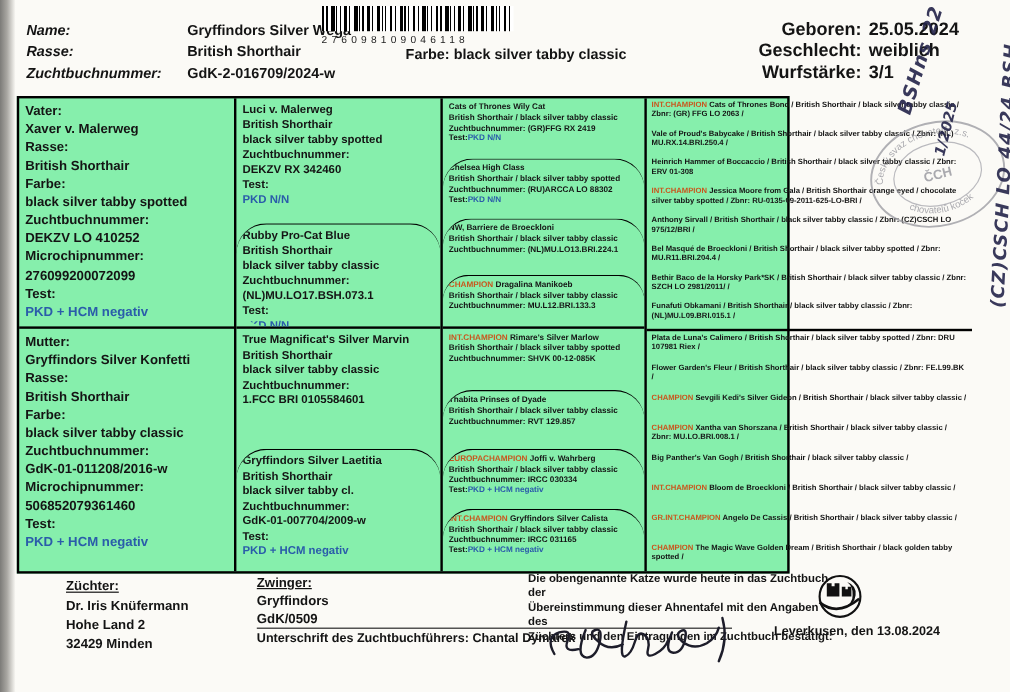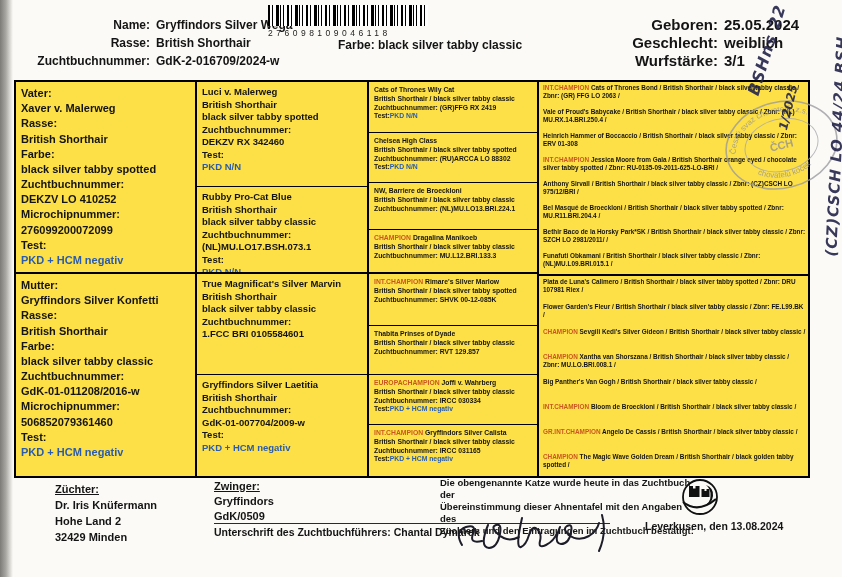--- a/index.html
+++ b/index.html
@@ -6,39 +6,39 @@
   body{width:842px;height:577px;position:relative;background:#fbfaf6;overflow:hidden;
        font-family:"Liberation Sans",sans-serif;color:#141414;}
   .blue{color:#2a5caa;}
   .champ{color:#c9571e;}
   
   .scan-edge{position:absolute;left:0;top:0;width:13px;height:577px;
     background:linear-gradient(90deg,#7c7b78 0,#a9a7a2 45%,rgba(251,250,246,0) 100%);}
   
   .hdr-left{position:absolute;left:22px;top:16px;font-size:12px;font-weight:bold;}
   .hl-row{display:flex;line-height:18px;}
-  .hl-label{width:128px;text-align:right;margin-right:6px;}
+  .hl-label{width:128px;margin-right:6px;font-style:italic;}
   .barcode{position:absolute;left:268px;top:5px;width:164px;text-align:left;}
   .barcode-bars{height:21px;width:160px;
     background:repeating-linear-gradient(90deg,#000 0 2px,#fff 2px 4px,#000 4px 5px,#fff 5px 8px,#000 8px 11px,#fff 11px 12px,#000 12px 13px,#fff 13px 15px,#000 15px 16px,#fff 16px 19px);}
   .barcode-num{font-size:8.5px;letter-spacing:3.5px;margin-top:2px;color:#222;}
   .farbe-line{position:absolute;left:338px;top:38px;font-size:12px;font-weight:bold;}
   .hdr-right{position:absolute;left:628px;top:16px;font-size:15px;font-weight:bold;}
   .hr-row{display:flex;line-height:18px;}
   .hr-label{width:90px;text-align:right;margin-right:6px;}
   
-  .pedigree{position:absolute;left:14px;top:80px;width:796px;height:398px;
-    border:2px solid #000;box-sizing:border-box;background:#fde047;}
+  .pedigree{position:absolute;left:14px;top:80px;width:644px;height:398px;
+    border:2px solid #000;box-sizing:border-box;background:#86efac;}
   .col{position:absolute;top:0;height:100%;box-sizing:border-box;}
   .col1{left:0;width:179px;}
   .col2{left:179px;width:172px;border-left:2px solid #000;}
   .col3{left:351px;width:170px;border-left:2px solid #000;}
   .col4{left:521px;width:273px;border-left:2px solid #000;}
   .cell{box-sizing:border-box;padding:4px 5px;overflow:hidden;}
-  .cell.bt{border-top:1.5px solid #000;}
+  .cell.bt{border-top:1.5px solid #000;border-radius:25px;}
   .cell.bt-thick{border-top:2.5px solid #000;}
   .parent-cell{font-size:11px;line-height:1.38;font-weight:bold;}
   .gp-cell{font-size:9.5px;line-height:1.32;font-weight:bold;}
   .ggp-cell{font-size:6.8px;line-height:1.3;font-weight:bold;}
   .stack{display:grid;box-sizing:border-box;}
   .stack-top{height:192px;grid-template-rows:repeat(8,1fr);}
   .stack-bottom{height:202px;grid-template-rows:repeat(8,1fr);}
   .gggp-cell{font-size:6.4px;line-height:1.32;font-weight:bold;padding:2px 4px;box-sizing:border-box;overflow:hidden;}
   
   .zuechter{position:absolute;left:55px;top:481px;font-size:11px;font-weight:bold;line-height:16px;}
@@ -158,20 +158,21 @@
     <div class="cell gp-cell bt-thick" style="height:102px">
       <div>True Magnificat's Silver Marvin</div>
       <div>British Shorthair</div>
       <div>black silver tabby classic</div>
       <div>Zuchtbuchnummer:</div>
       <div>1.FCC BRI 0105584601</div>
     </div>
     <div class="cell gp-cell bt" style="height:102px">
       <div>Gryffindors Silver Laetitia</div>
       <div>British Shorthair</div>
+      <div>black silver tabby cl.</div>
       <div>Zuchtbuchnummer:</div>
       <div>GdK-01-007704/2009-w</div>
       <div>Test:</div>
       <div class="blue">PKD + HCM negativ</div>
     </div>
   </div>
 
   <div class="col col3">
     <div class="cell ggp-cell" style="height:50px">
       <div><span class="champ"></span><span>Cats of Thrones Wily Cat</span></div>

